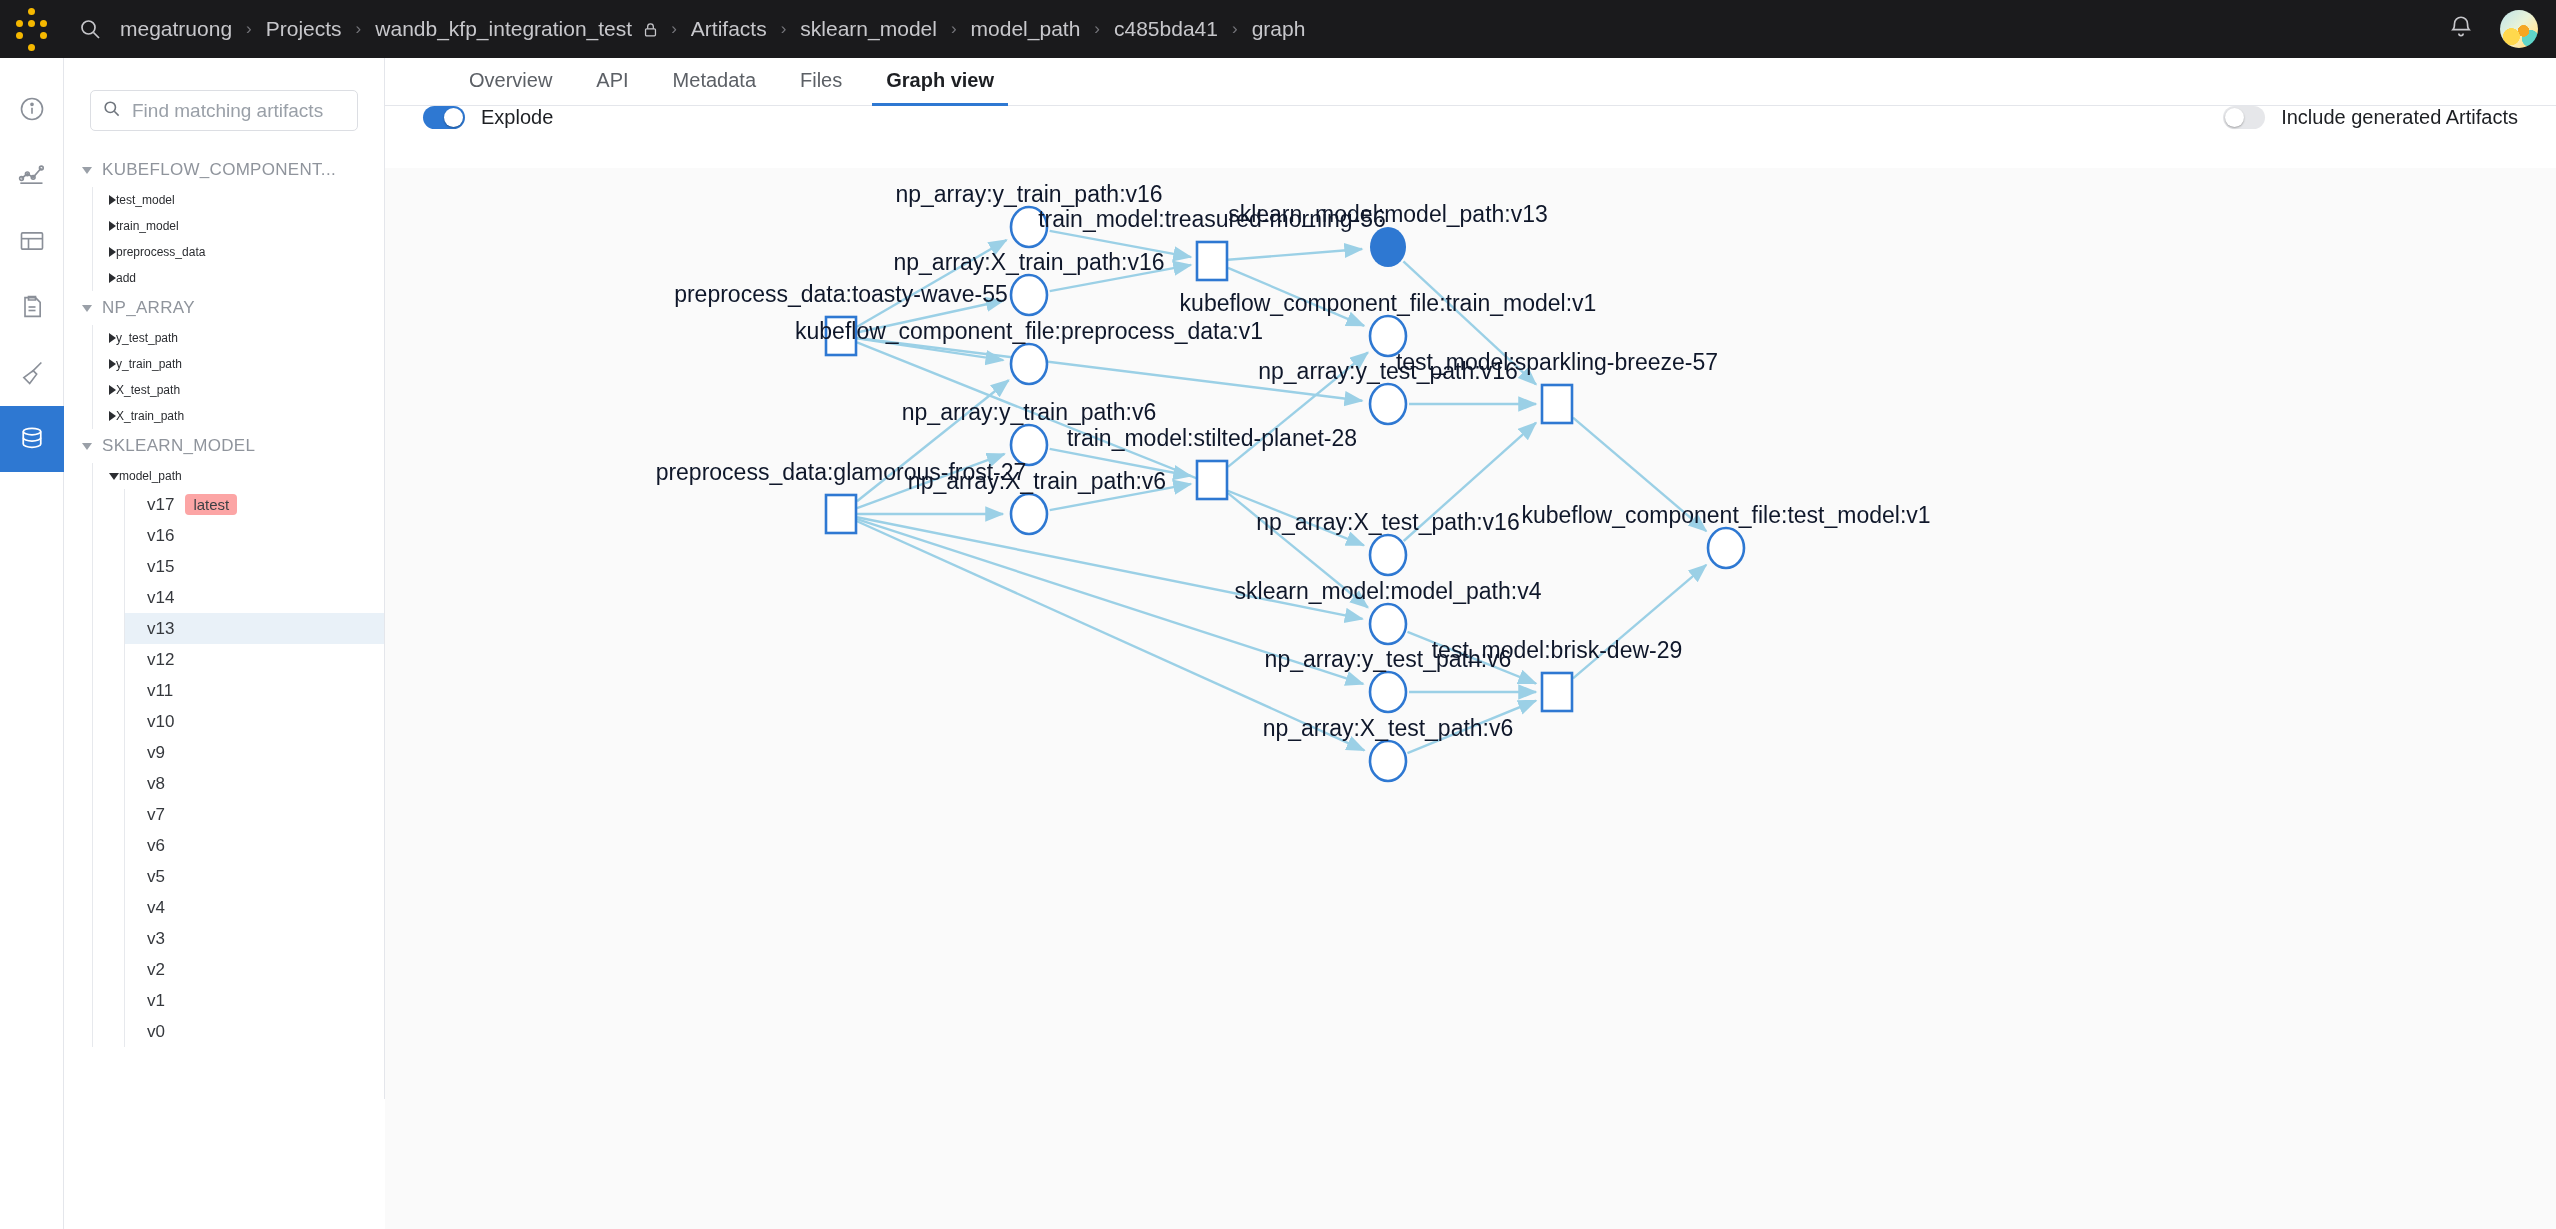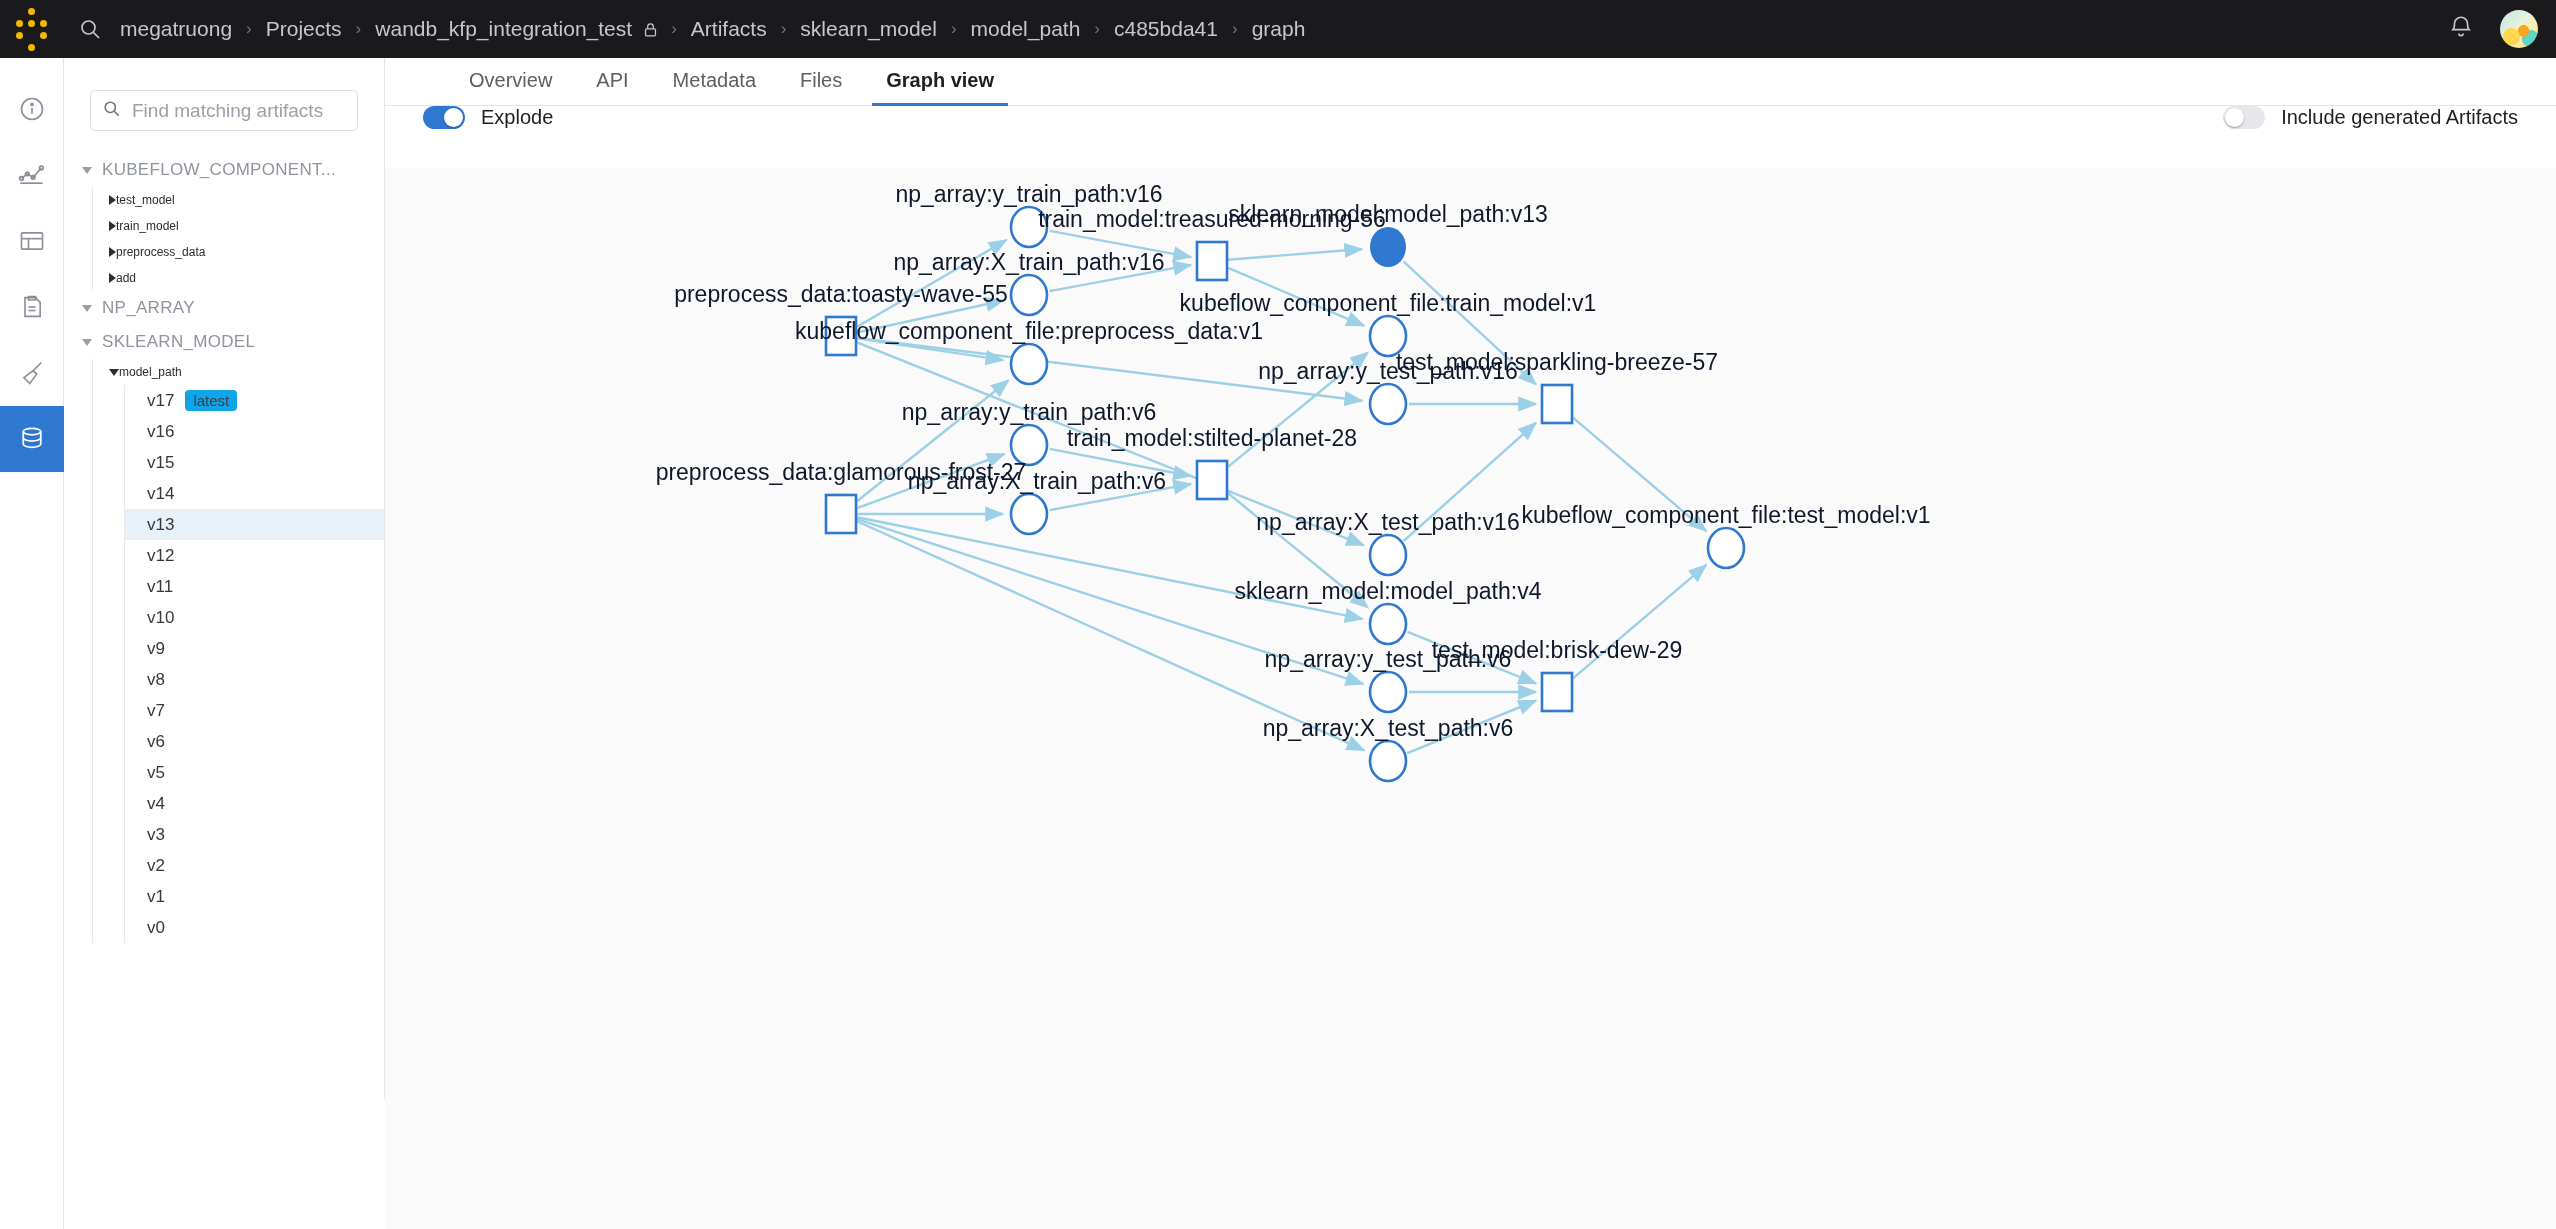--- a/index.html
+++ b/index.html
@@ -72,21 +72,21 @@
     display: flex; align-items: center; 
     padding: 6px 0 6px 16px; font-size: 12px; color: #2b2d31;
   }
   .tree-versions { margin-left: 31px; border-left: 1px solid #e7e9ed; }
   .ver-item {
     display: flex; align-items: center; gap: 11px;
     padding: 4px 0 4px 22px; font-size: 17px; color: #35383d; height: 31px;
   }
   .ver-item.selected { background: #e9f1f8; }
   .ver-badge {
-    background: #0ea5e9; color: #3c3f44; font-size: 15px;
+    background: #fca5a5; color: #3c3f44; font-size: 15px;
     padding: 2px 8px; border-radius: 4px;
   }
   .caret-r { width: 0; height: 0; border-left: 7px solid #2b2d31;
              border-top: 5px solid transparent; border-bottom: 5px solid transparent; }
   .caret-d { width: 0; height: 0; border-top: 7px solid #2b2d31;
              border-left: 5px solid transparent; border-right: 5px solid transparent; }
   .caret-d-grey { width: 0; height: 0; border-top: 7px solid #9aa0a8;
              border-left: 5px solid transparent; border-right: 5px solid transparent; }
 
   
@@ -268,20 +268,38 @@
           <span>preprocess_data</span>
         </div>
         <div class="tree-item">
           <span class="caret-r"></span>
           <span>add</span>
         </div>
       </div>
       <div class="tree-group-label">
         <span class="caret-d-grey"></span>
         <span>NP_ARRAY</span>
+      </div>
+      <div class="tree-children">
+        <div class="tree-item">
+          <span class="caret-r"></span>
+          <span>y_test_path</span>
+        </div>
+        <div class="tree-item">
+          <span class="caret-r"></span>
+          <span>y_train_path</span>
+        </div>
+        <div class="tree-item">
+          <span class="caret-r"></span>
+          <span>X_test_path</span>
+        </div>
+        <div class="tree-item">
+          <span class="caret-r"></span>
+          <span>X_train_path</span>
+        </div>
       </div>
       <div class="tree-group-label">
         <span class="caret-d-grey"></span>
         <span>SKLEARN_MODEL</span>
       </div>
       <div class="tree-children">
         <div class="tree-item">
           <span class="caret-d"></span>
           <span>model_path</span>
         </div>

